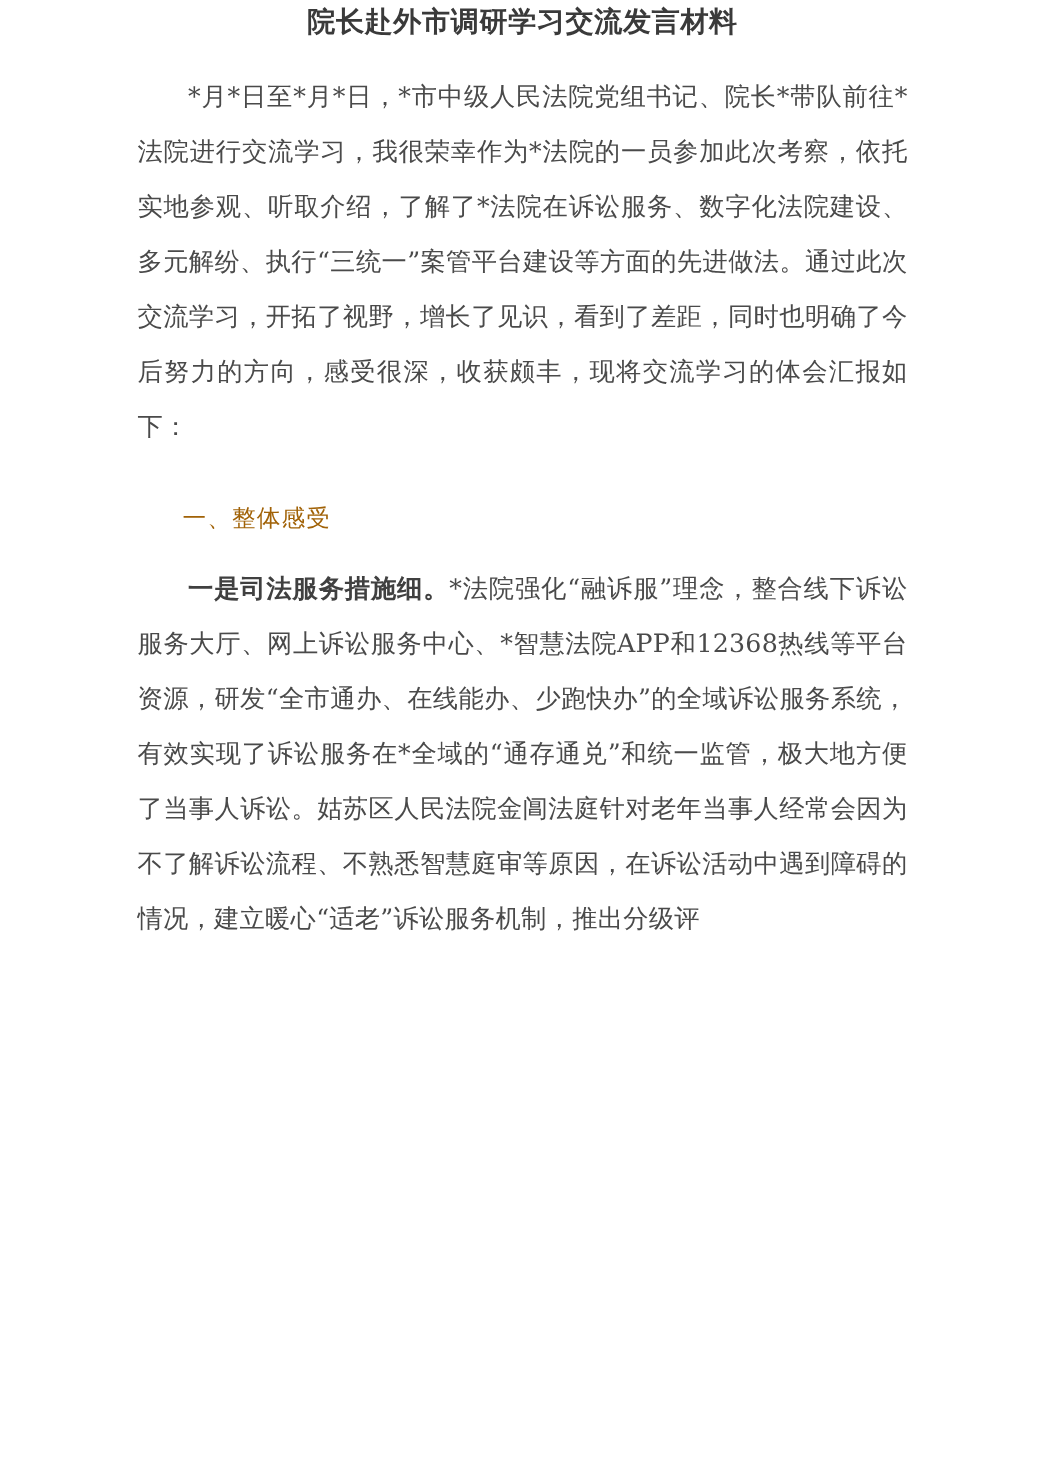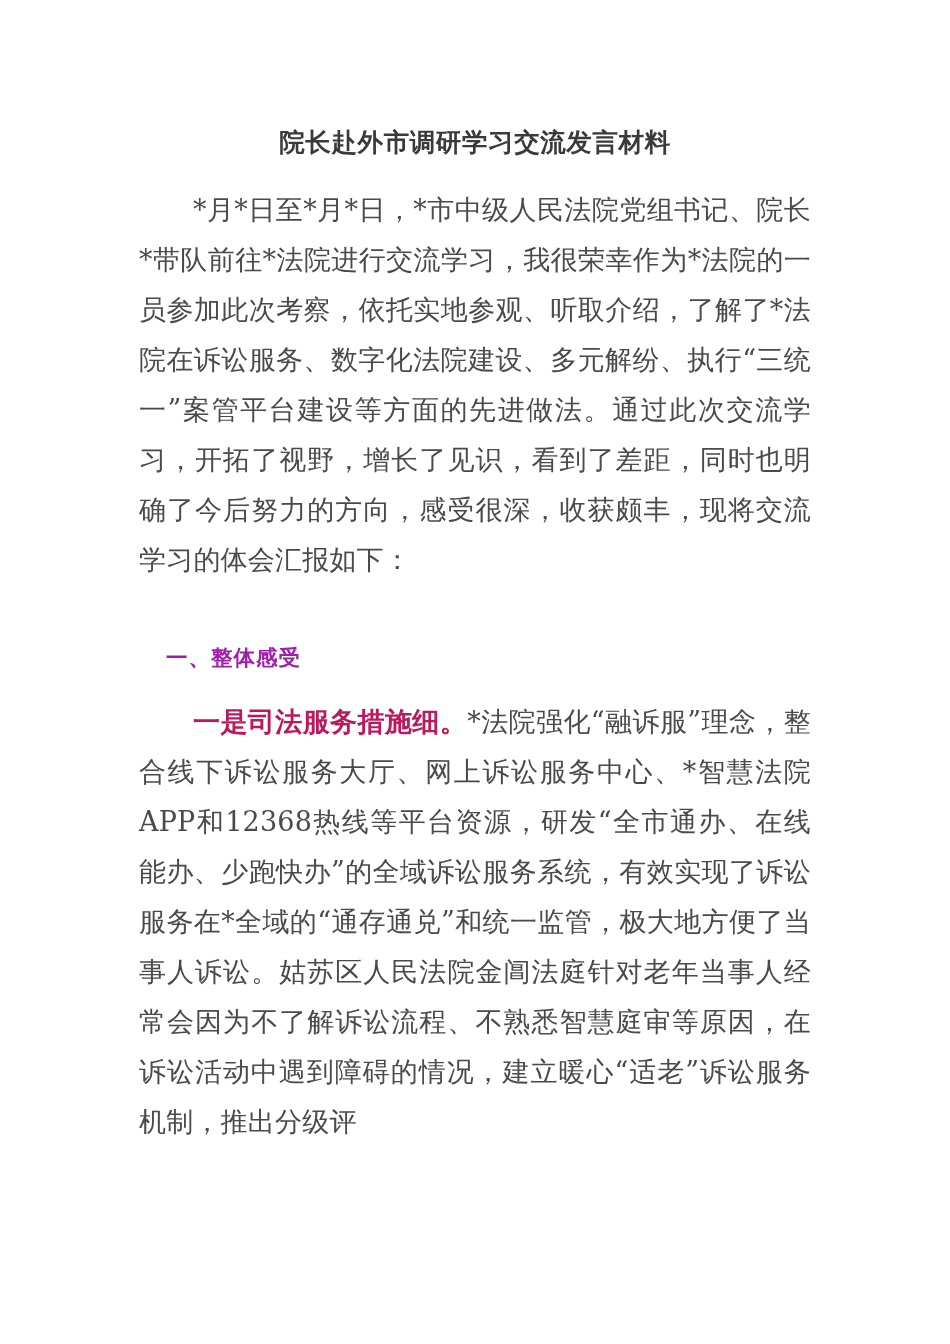--- a/index.html
+++ b/index.html
@@ -20,33 +20,32 @@
     position: relative;
     width: 950px;
     height: 1344px;
     box-sizing: border-box;
     padding: 0 123px 0 123px;
   }
 
   
   .doc-title {
     margin: 0;
-    padding-top: 122px;
     text-align: center;
     font-size: 25.5px;
     font-weight: bold;
     letter-spacing: 0.6px;
     line-height: 40px;
     color: #3a3a3a;
   }
 
   
   .para {
-    margin: 16px;
-    font-size: 27px;
+    margin: 2px;
+    font-size: 23px;
     line-height: 50px;
     text-align: justify;
     text-justify: inter-ideograph;
     text-indent: 2em;
     letter-spacing: 0.2px;
     color: #4a4a4a;
   }
 
   .para.first-para {
     margin-top: 23px;
@@ -59,30 +58,30 @@
   .para.spaced {
     margin-top: 14px;
   }
 
   
   .section-heading {
     margin: 0;
     padding-top: 32px;
     font-size: 21.5px;
     line-height: 50px;
-    font-weight: bold;
+    font-weight: normal;
     text-indent: 2em;
     letter-spacing: 1px;
-    color: #a21caf;
+    color: #a16207;
   }
 
   
   .lead-bold {
     font-weight: bold;
-    color: #be185d;
+    color: #404040;
   }
 </style>
 </head>
 <body>
 
 <div class="page">
 
   <h1 class="doc-title">院长赴外市调研学习交流发言材料</h1>
 
   <p class="para first-para">*月*日至*月*日，*市中级人民法院党组书记、院长*带队前往*法院进行交流学习，我很荣幸作为*法院的一员参加此次考察，依托实地参观、听取介绍，了解了*法院在诉讼服务、数字化法院建设、多元解纷、执行“三统一”案管平台建设等方面的先进做法。通过此次交流学习，开拓了视野，增长了见识，看到了差距，同时也明确了今后努力的方向，感受很深，收获颇丰，现将交流学习的体会汇报如下：</p>

